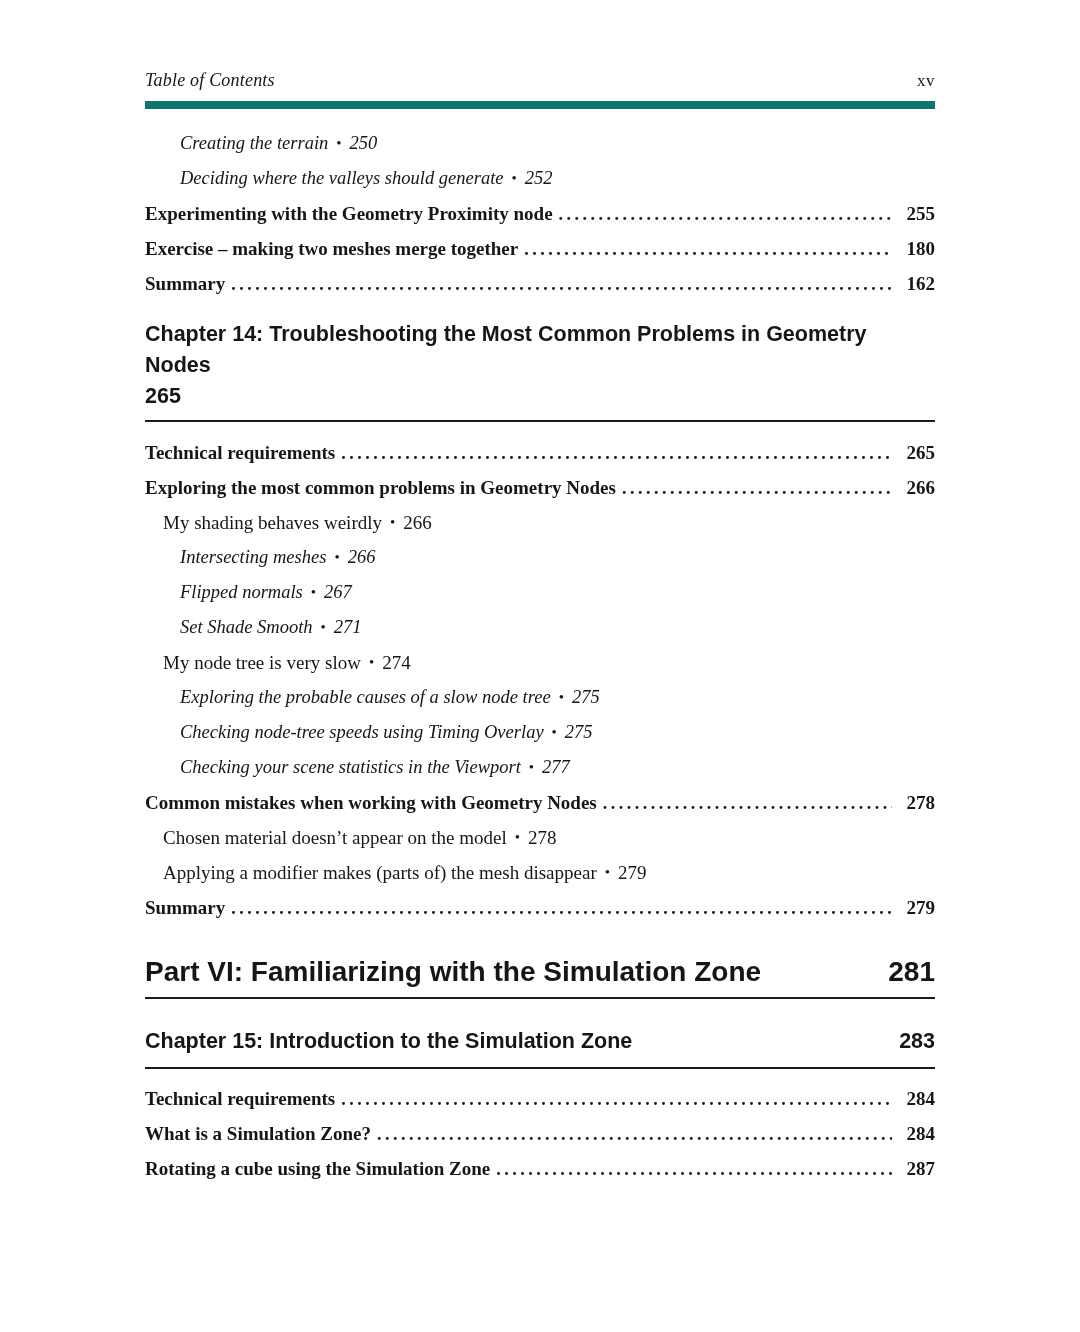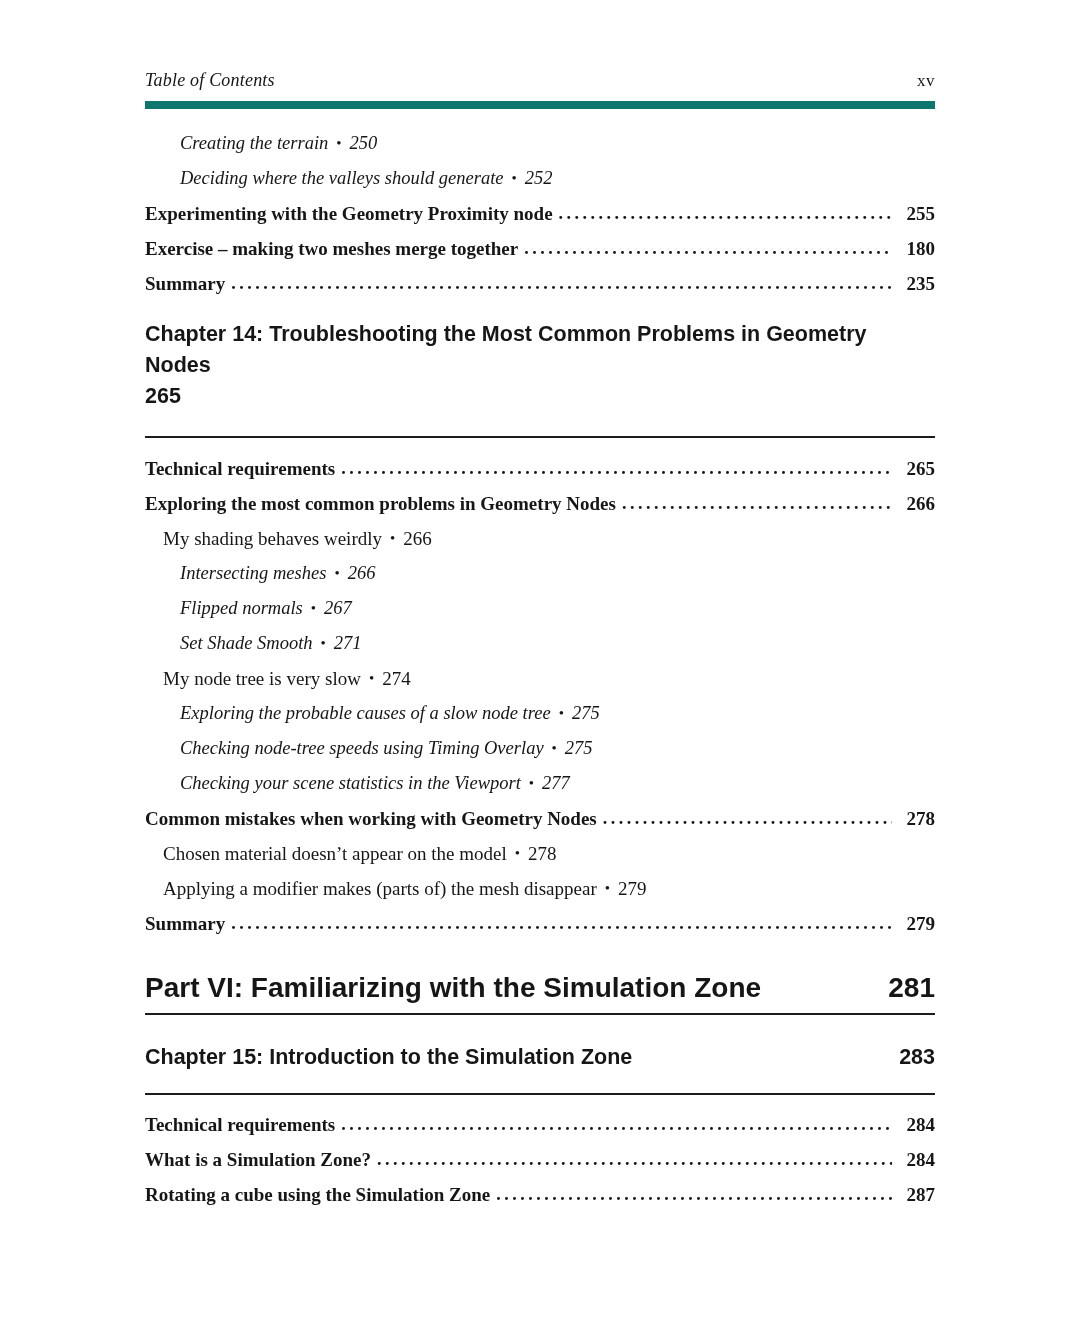--- a/index.html
+++ b/index.html
@@ -22,21 +22,21 @@
   .running-header .hdr-title { font-style: italic; font-size: 18px; letter-spacing: .2px; }
   .running-header .hdr-page  { font-size: 17px; letter-spacing: .5px; }
 
   
   .toc-list { }
   .toc-list.sec-a { margin-top: 17px; }
   .toc-list.sec-b { margin-top: 13px; }
   .toc-list.sec-c { margin-top: 12px; }
 
   .row {
-    display: flex; align-items: flex-end;
+    display: flex; align-items: center;
     height: 35px; line-height: 35px;
     white-space: nowrap;
   }
   .row .label { white-space: nowrap; }
 
   .row.main { font-weight: bold; font-size: 19px; }
   .row.main .leader { flex: 1 1 auto; overflow: hidden; margin-left: 6px; }
   .row.main .leader::after {
     content: "..........................................................................................................................................................................";
     letter-spacing: 3.5px; font-weight: bold; font-size: 18px;
@@ -48,21 +48,21 @@
   .bullet-sep { margin: 0 8px; font-size: 15px; font-style: normal; }
   .row.sub2 .page-num { font-style: italic; }
 
   
   .chapter-heading {
     font-family: "Liberation Sans", sans-serif;
     font-weight: bold;
     font-size: 21.5px;
     line-height: 31px;
     margin-top: 18px;
-    padding-bottom: 24px;
+    padding-bottom: 8px;
     border-bottom: 2px solid #1c1c1c;
   }
   .chapter-heading .block-num { display: block; }
 
   .part-heading {
     display: flex; justify-content: space-between; align-items: baseline;
     font-family: "Liberation Sans", sans-serif;
     font-weight: bold;
     font-size: 28px;
     line-height: 38px;
@@ -71,21 +71,21 @@
     border-bottom: 2px solid #1c1c1c;
   }
 
   .chapter-heading-flex {
     display: flex; justify-content: space-between; align-items: baseline;
     font-family: "Liberation Sans", sans-serif;
     font-weight: bold;
     font-size: 21.5px;
     line-height: 28px;
     margin-top: 28px;
-    padding-bottom: 22px;
+    padding-bottom: 12px;
     border-bottom: 2px solid #1c1c1c;
   }
 </style>
 </head>
 <body>
 
 <div class="page">
 
   <div class="running-header">
     <span class="hdr-title">Table of Contents</span>
@@ -109,21 +109,21 @@
       <span class="page-num">255</span>
     </div>
     <div class="row main">
       <span class="label">Exercise – making two meshes merge together</span>
       <span class="leader"></span>
       <span class="page-num">180</span>
     </div>
     <div class="row main">
       <span class="label">Summary</span>
       <span class="leader"></span>
-      <span class="page-num">235</span>
+      <span class="page-num">162</span>
     </div>
   </div>
 
   <div class="chapter-heading">
     <span>Chapter 14: Troubleshooting the Most Common Problems in Geometry Nodes</span>
     <span class="block-num">265</span>
   </div>
 
   <div class="toc-list sec-b">
     <div class="row main">

